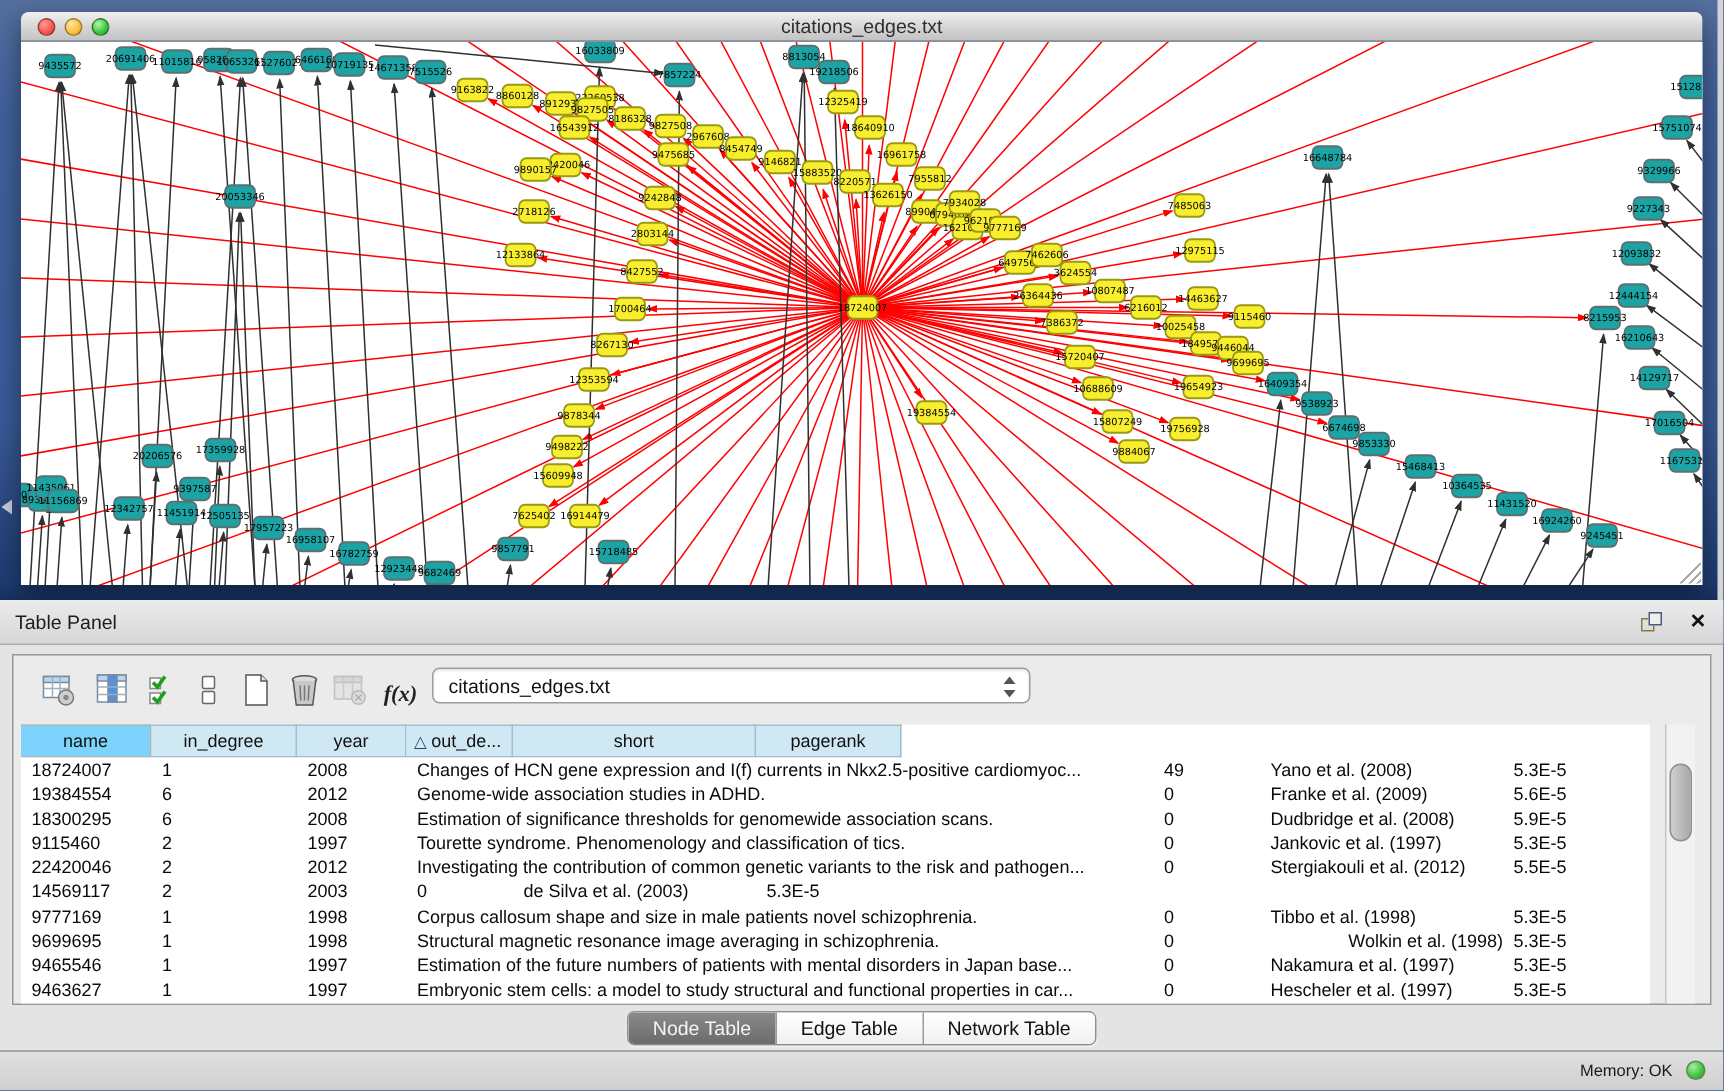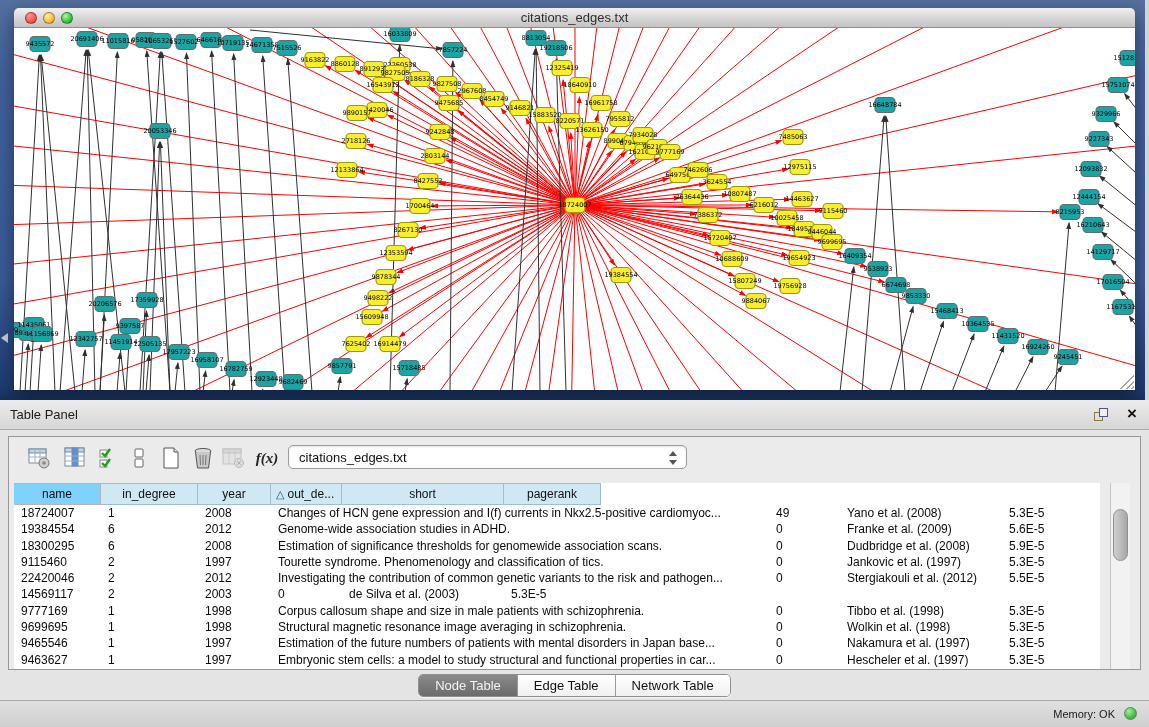--- a/index.html
+++ b/index.html
@@ -42,21 +42,21 @@
   .tp-float .sq1 { position:absolute; left:0; top:4px; width:9px; height:9px; border:1.5px solid #8a7a45; background:transparent; }
   .tp-float .sq2 { position:absolute; left:5px; top:0; width:9px; height:9px; border:1.5px solid #4a5a7a; background:#efefef; }
   .tp-close { position:absolute; right:12px; top:4px; font-size:17px; font-weight:bold; color:#111; cursor:pointer; }
 
   .tp-inner { position:absolute; left:8px; top:36px; width:1133px; height:234px;
     border:1px solid #979797; background:#ebebeb; }
 
   
   .tp-toolbar { position:relative; height:45px; }
   .tbico { position:absolute; top:7px; width:28px; height:28px; display:flex;
-    align-items:center; justify-content:center; cursor:pointer; }
+    align-items:flex-end; justify-content:center; cursor:pointer; }
   .fx { font-family:"Liberation Serif", serif; font-style:italic; font-weight:bold; font-size:15px; color:#222; }
   .combo { position:absolute; left:279px; top:8px; width:399px; height:24px; background:#fff;
     border:1px solid #9d9d9d; border-radius:5px; box-shadow:inset 0 1px 2px rgba(0,0,0,.12); cursor:pointer; }
   .combo .val { position:absolute; left:10px; top:4px; font-size:13px; color:#111; }
   .combo .arrows { position:absolute; right:8px; top:4px; width:9px; height:16px; }
   .combo .arrows .up { position:absolute; left:0; top:1px; width:0; height:0;
     border-left:4px solid transparent; border-right:4px solid transparent; border-bottom:5px solid #555; }
   .combo .arrows .dn { position:absolute; left:0; bottom:1px; width:0; height:0;
     border-left:4px solid transparent; border-right:4px solid transparent; border-top:5px solid #555; }
 
@@ -912,32 +912,32 @@
               <div class="cell" style="width: 97px;">2</div>
               <div class="cell" style="width: 73px;">2003</div>
               <div class="cell" style="width: 71px;">0</div>
               <div class="cell" style="width: 162px;">de Silva et al. (2003)</div>
               <div class="cell" style="width: 97px;">5.3E-5</div>
             </div>
             <div class="grow">
               <div class="cell" style="width: 87px;">9777169</div>
               <div class="cell" style="width: 97px;">1</div>
               <div class="cell" style="width: 73px;">1998</div>
-              <div class="cell" style="width: 498px;">Corpus callosum shape and size in male patients with schizophrenia.</div>
+              <div class="cell" style="width: 498px;">Corpus callosum shape and size in male patients novel schizophrenia.</div>
               <div class="cell" style="width: 71px;">0</div>
               <div class="cell" style="width: 162px;">Tibbo et al. (1998)</div>
               <div class="cell" style="width: 97px;">5.3E-5</div>
             </div>
             <div class="grow">
               <div class="cell" style="width: 87px;">9699695</div>
               <div class="cell" style="width: 97px;">1</div>
               <div class="cell" style="width: 73px;">1998</div>
               <div class="cell" style="width: 498px;">Structural magnetic resonance image averaging in schizophrenia.</div>
               <div class="cell" style="width: 71px;">0</div>
-              <div class="cell" style="width: 162px;">Wolkin et al. (1998)</div>
+              <div class="cell" style="width: 162px; text-align: right;">Wolkin et al. (1998)</div>
               <div class="cell" style="width: 97px;">5.3E-5</div>
             </div>
             <div class="grow">
               <div class="cell" style="width: 87px;">9465546</div>
               <div class="cell" style="width: 97px;">1</div>
               <div class="cell" style="width: 73px;">1997</div>
               <div class="cell" style="width: 498px;">Estimation of the future numbers of patients with mental disorders in Japan base...</div>
               <div class="cell" style="width: 71px;">0</div>
               <div class="cell" style="width: 162px;">Nakamura et al. (1997)</div>
               <div class="cell" style="width: 97px;">5.3E-5</div>

